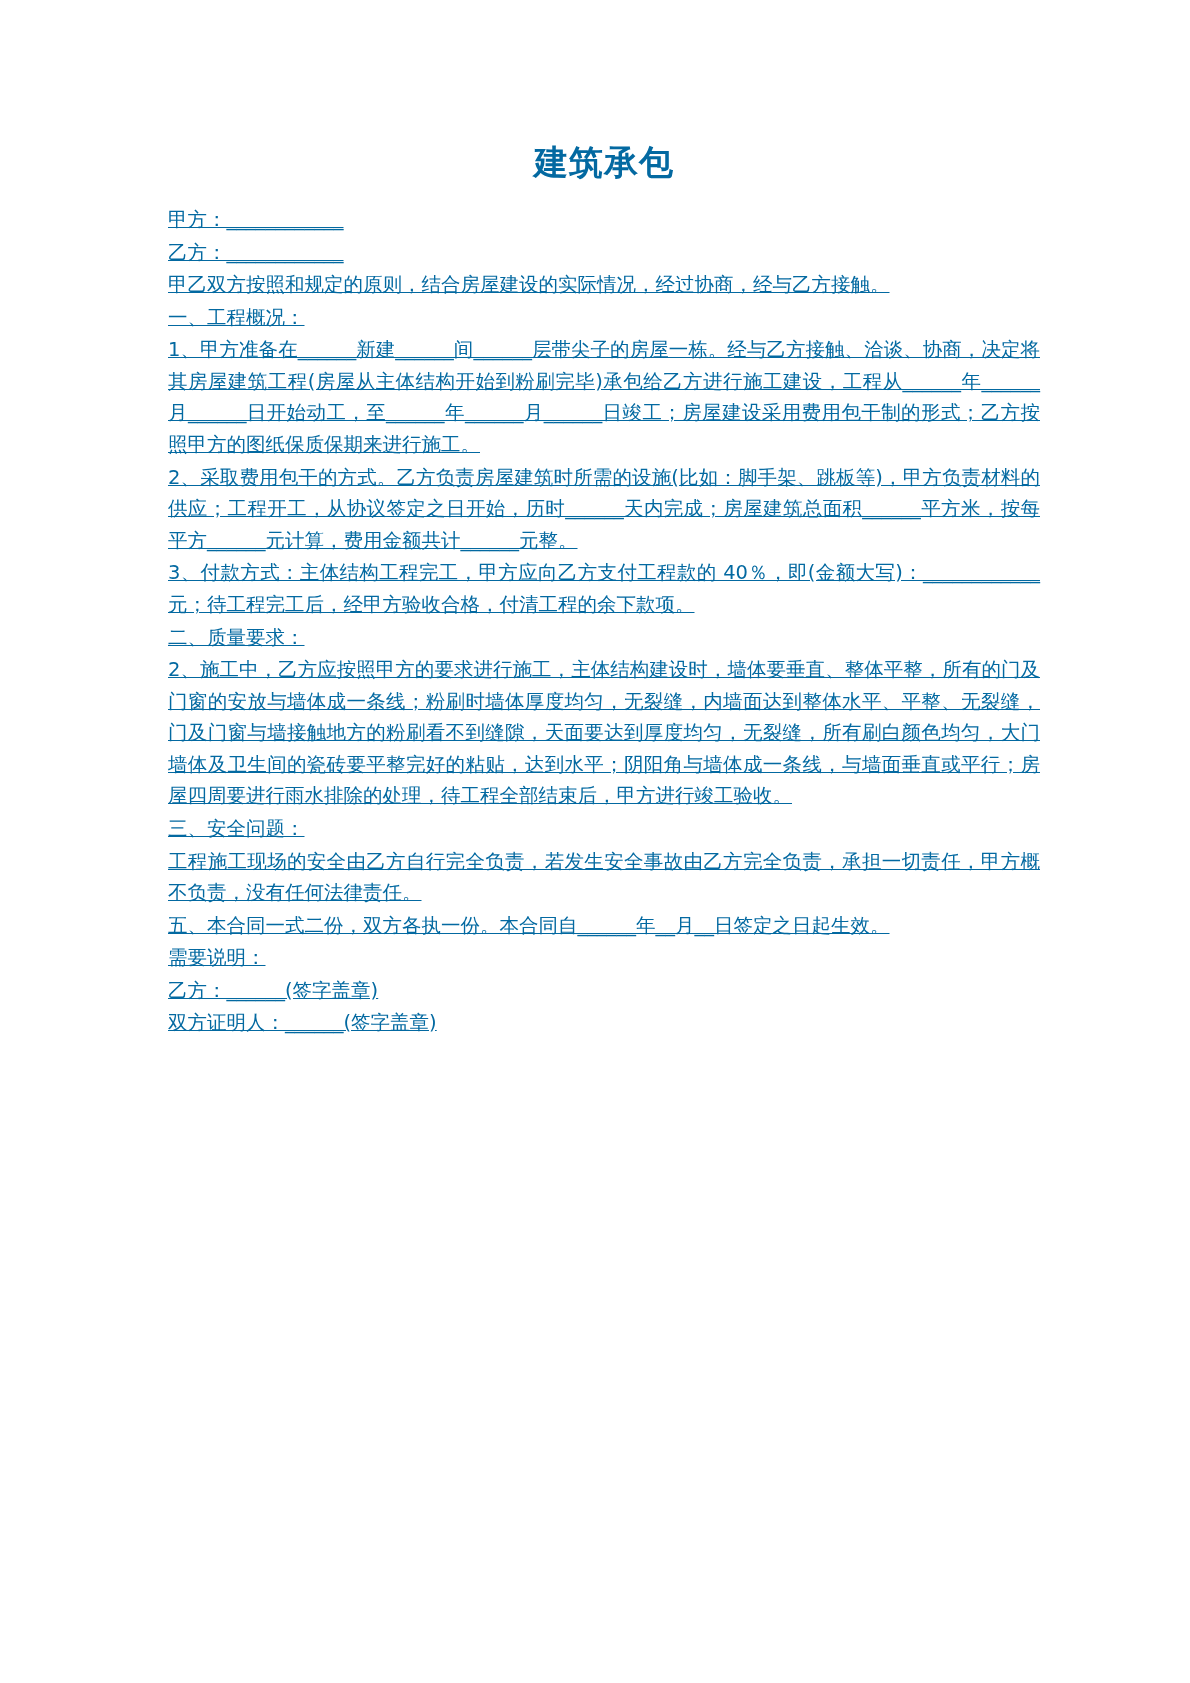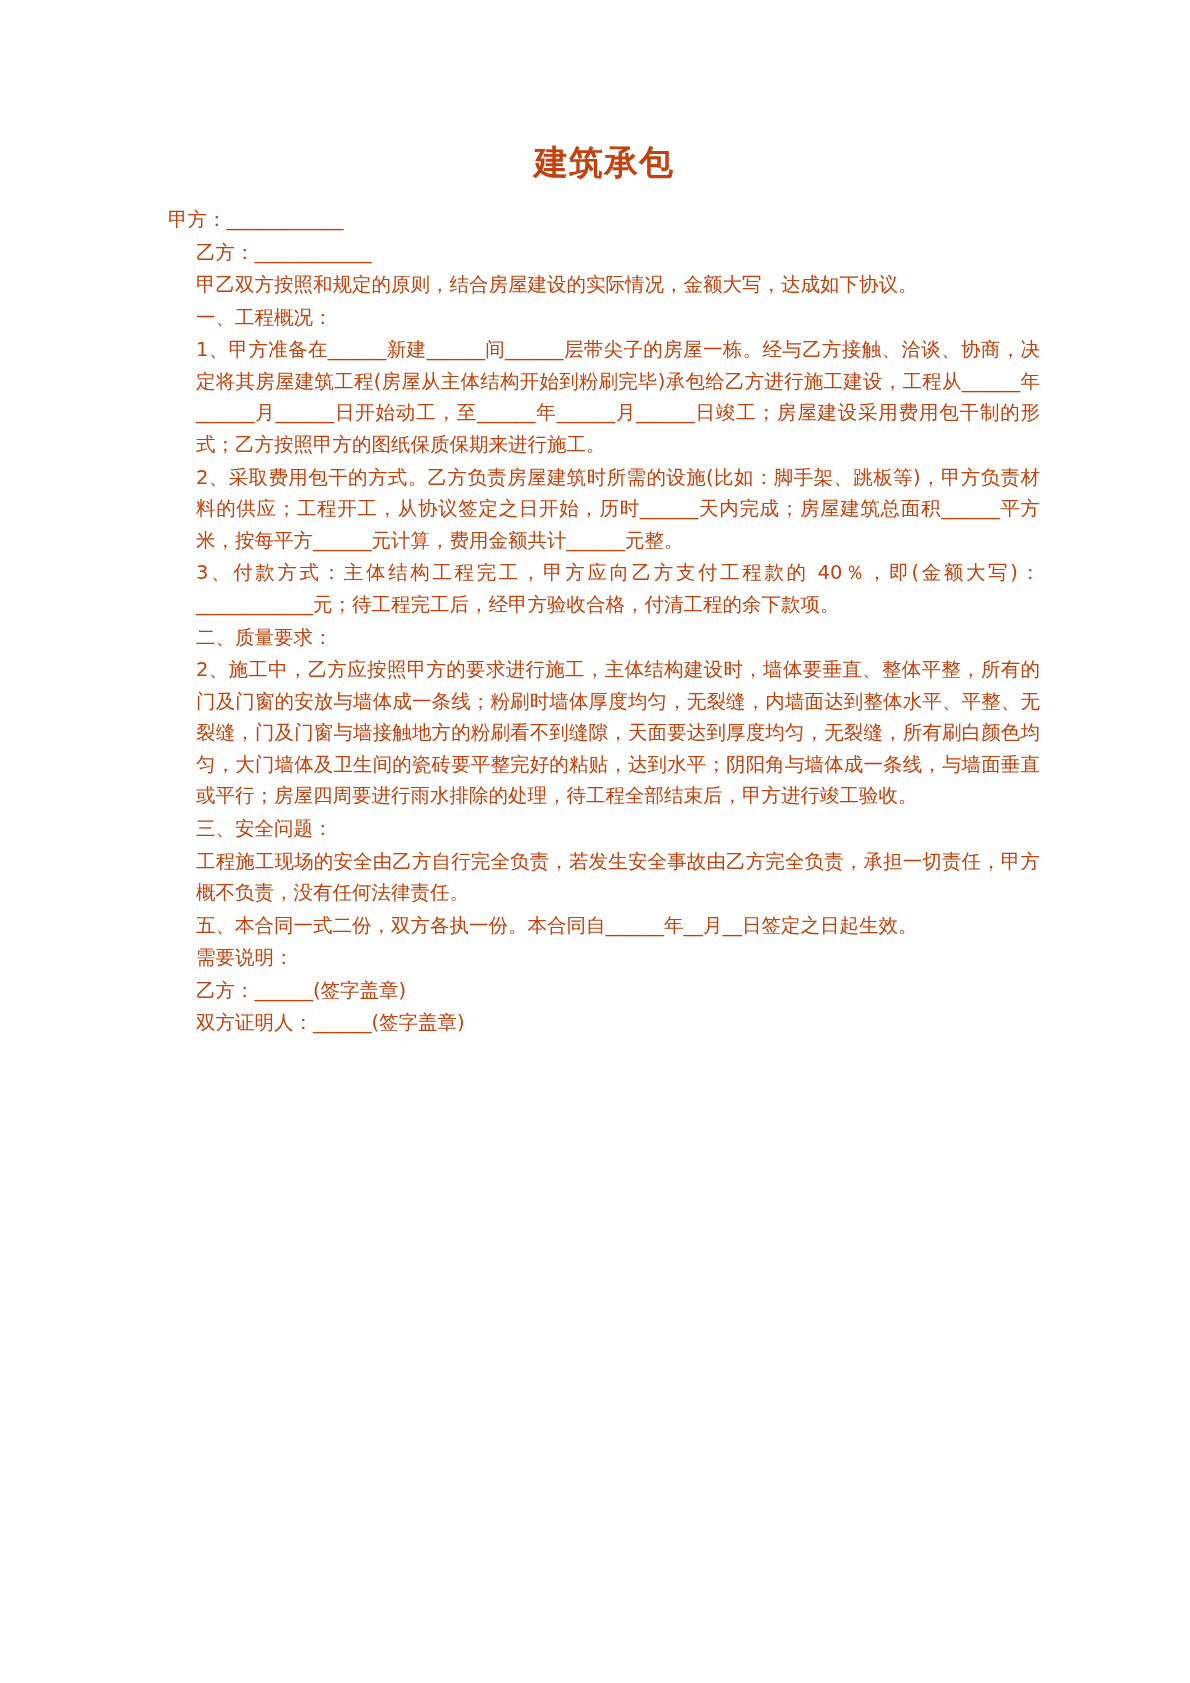--- a/index.html
+++ b/index.html
@@ -8,59 +8,59 @@
     background: #ffffff;
   }
   .page {
     width: 1190px;
     height: 1683px;
     background: #ffffff;
     position: relative;
     box-sizing: border-box;
     padding: 140px 150px 0 168px;
     font-family: "DejaVu Serif", "Liberation Serif", serif;
-    color: #c2410c;
+    color: #0369a1;
   }
   .doc-title {
     text-align: center;
     font-size: 34px;
     font-weight: bold;
     letter-spacing: 1px;
     margin: 0 0 18px 0;
     font-family: "DejaVu Sans", "Liberation Sans", sans-serif;
   }
   .body-text {
     font-size: 19.5px;
     line-height: 1.62;
     text-align: justify;
     font-family: "DejaVu Sans", "Liberation Sans", sans-serif;
   }
   .para {
     margin: 0;
     padding: 0;
+    text-decoration: underline;
   }
   .para + .para {
     margin-top: 1px;
-    margin-left: 28px;
   }
   .sig-line {
     margin: 0;
   }
 </style>
 </head>
 <body>
 
 <div class="page">
 
   <h1 class="doc-title">建筑承包</h1>
 
   <div class="body-text">
     <p class="para">甲方：____________</p>
     <p class="para">乙方：____________</p>
-    <p class="para">甲乙双方按照和规定的原则，结合房屋建设的实际情况，金额大写，达成如下协议。</p>
+    <p class="para">甲乙双方按照和规定的原则，结合房屋建设的实际情况，经过协商，经与乙方接触。</p>
     <p class="para">一、工程概况：</p>
     <p class="para">1、甲方准备在______新建______间______层带尖子的房屋一栋。经与乙方接触、洽谈、协商，决定将其房屋建筑工程(房屋从主体结构开始到粉刷完毕)承包给乙方进行施工建设，工程从______年______月______日开始动工，至______年______月______日竣工；房屋建设采用费用包干制的形式；乙方按照甲方的图纸保质保期来进行施工。</p>
     <p class="para">2、采取费用包干的方式。乙方负责房屋建筑时所需的设施(比如：脚手架、跳板等)，甲方负责材料的供应；工程开工，从协议签定之日开始，历时______天内完成；房屋建筑总面积______平方米，按每平方______元计算，费用金额共计______元整。</p>
     <p class="para">3、付款方式：主体结构工程完工，甲方应向乙方支付工程款的 40％，即(金额大写)：____________元；待工程完工后，经甲方验收合格，付清工程的余下款项。</p>
     <p class="para">二、质量要求：</p>
     <p class="para">2、施工中，乙方应按照甲方的要求进行施工，主体结构建设时，墙体要垂直、整体平整，所有的门及门窗的安放与墙体成一条线；粉刷时墙体厚度均匀，无裂缝，内墙面达到整体水平、平整、无裂缝，门及门窗与墙接触地方的粉刷看不到缝隙，天面要达到厚度均匀，无裂缝，所有刷白颜色均匀，大门墙体及卫生间的瓷砖要平整完好的粘贴，达到水平；阴阳角与墙体成一条线，与墙面垂直或平行；房屋四周要进行雨水排除的处理，待工程全部结束后，甲方进行竣工验收。</p>
     <p class="para">三、安全问题：</p>
     <p class="para">工程施工现场的安全由乙方自行完全负责，若发生安全事故由乙方完全负责，承担一切责任，甲方概不负责，没有任何法律责任。</p>
     <p class="para">五、本合同一式二份，双方各执一份。本合同自______年__月__日签定之日起生效。</p>
     <p class="para">需要说明：</p>

